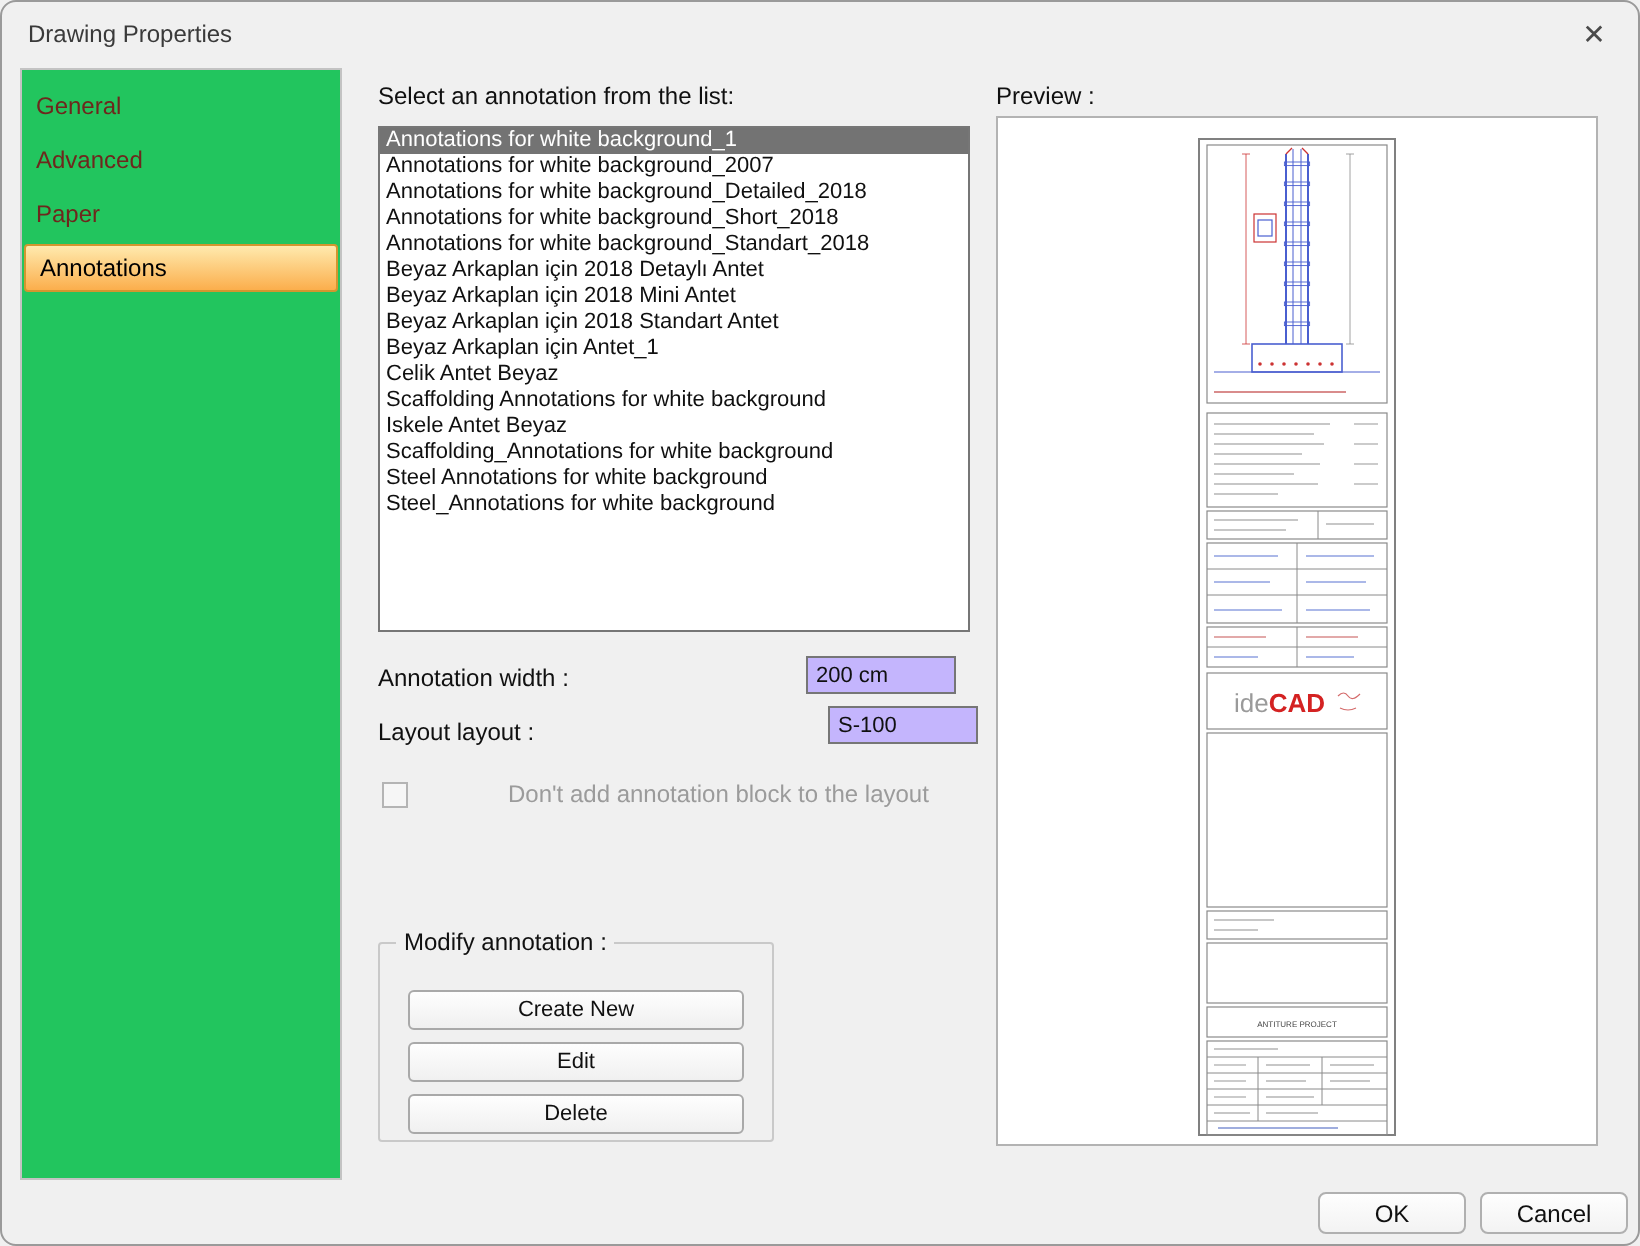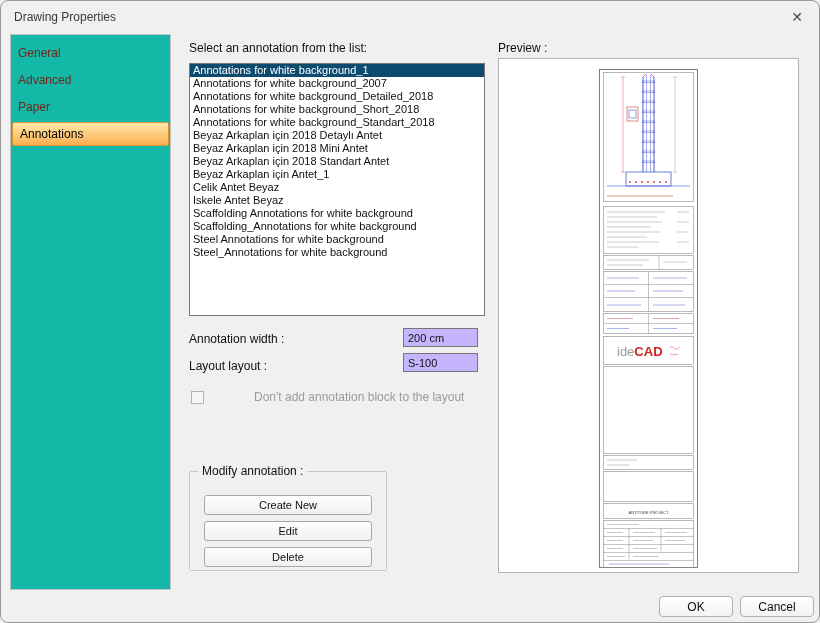--- a/index.html
+++ b/index.html
@@ -17,42 +17,42 @@
   
   .titlebar { position: absolute; top: 0; left: 0; right: 0; height: 32px; }
   .titlebar .title { position: absolute; left: 13px; top: 9px; font-size: 12px; color: #3a3a3a; }
   .close-btn {
     position: absolute; right: 10px; top: 5px; width: 24px; height: 22px;
     text-align: center; line-height: 22px; font-size: 14px; color: #4a4a4a; cursor: default;
   }
   
   .sidebar {
     position: absolute; left: 9px; top: 33px; width: 161px; height: 556px;
-    background: #14b8a6; border: 1px solid #c3c3c3; padding-top: 5px;
+    background: #22c55e; border: 1px solid #c3c3c3; padding-top: 5px;
   }
   .side-item {
     height: 27px; line-height: 26px; padding-left: 7px;
     font-size: 12px; color: #6e271d; cursor: default;
   }
   .side-item.selected {
     background: linear-gradient(#ffeaae, #fbae4c);
     border: 1px solid #d3962f; border-radius: 2px;
     margin: 1px 1px; height: 24px; line-height: 22px; color: #000;
   }
   
   .lbl { position: absolute; font-size: 12px; color: #101010; }
   .listbox {
     position: absolute; left: 188px; top: 62px; width: 296px; height: 253px;
     background: #fff; border: 1px solid #767676; overflow: hidden;
   }
   .list-item {
     font-size: 11px; height: 13px; line-height: 13px; padding-left: 3px;
     white-space: nowrap; overflow: hidden; cursor: default; color: #101010;
   }
-  .list-item.selected { background: #0c4a6e; color: #fff; }
+  .list-item.selected { background: #737373; color: #fff; }
   .field-input {
     position: absolute; left: 402px; width: 75px; height: 19px;
     border: 1px solid #767676; background: #c4b5fd; font-family: "Liberation Sans", sans-serif;
     font-size: 11px; padding: 0 4px; color: #101010;
   }
   .checkbox-row { position: absolute; left: 190px; top: 389px; display: flex; align-items: center; gap: 44px; }
   .checkbox-box {
     width: 13px; height: 13px; border: 1px solid #b4b4b4; background: #f6f6f6;
     display: inline-block; margin-right: 6px;
   }
@@ -107,32 +107,32 @@
     <div class="list-item selected">Annotations for white background_1</div>
     <div class="list-item">Annotations for white background_2007</div>
     <div class="list-item">Annotations for white background_Detailed_2018</div>
     <div class="list-item">Annotations for white background_Short_2018</div>
     <div class="list-item">Annotations for white background_Standart_2018</div>
     <div class="list-item">Beyaz Arkaplan için 2018 Detaylı Antet</div>
     <div class="list-item">Beyaz Arkaplan için 2018 Mini Antet</div>
     <div class="list-item">Beyaz Arkaplan için 2018 Standart Antet</div>
     <div class="list-item">Beyaz Arkaplan için Antet_1</div>
     <div class="list-item">Celik Antet Beyaz</div>
+    <div class="list-item">Scaffolding Annotations for white background</div>
     <div class="list-item">Iskele Antet Beyaz</div>
-    <div class="list-item">Scaffolding Annotations for white background</div>
     <div class="list-item">Scaffolding_Annotations for white background</div>
     <div class="list-item">Steel Annotations for white background</div>
     <div class="list-item">Steel_Annotations for white background</div>
   </div>
 
 <div class="lbl" style="left:188px; top:331px;">Annotation width :</div>
 <input class="field-input" style="top: 327px;" value="200 cm">
 
 <div class="lbl" style="left:188px; top:358px;">Layout layout :</div>
-<input class="field-input" style="top: 352px;" value="S-100">
+<input class="field-input" style="top: 352px; margin-left: 11px;" value="S-100">
 
 <div class="checkbox-row">
   <span class="checkbox-box"></span>
   <span class="checkbox-label">Don't add annotation block to the layout</span>
 </div>
 
 <div class="groupbox">
   <div class="group-title">Modify annotation :</div>
 <button class="mod-btn" style="top: 23px;">Create New</button>
     <button class="mod-btn" style="top: 49px;">Edit</button>

